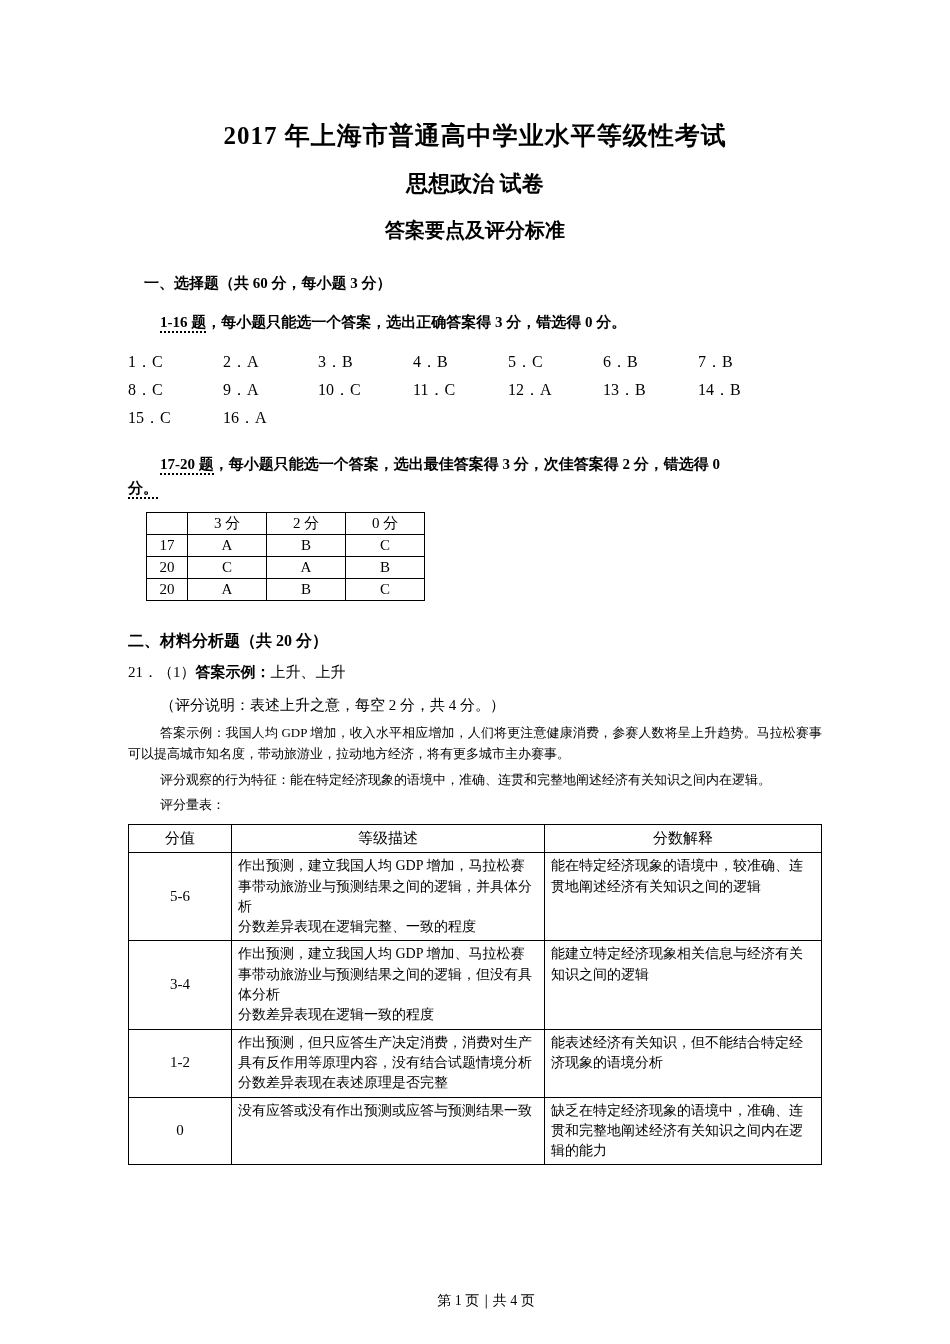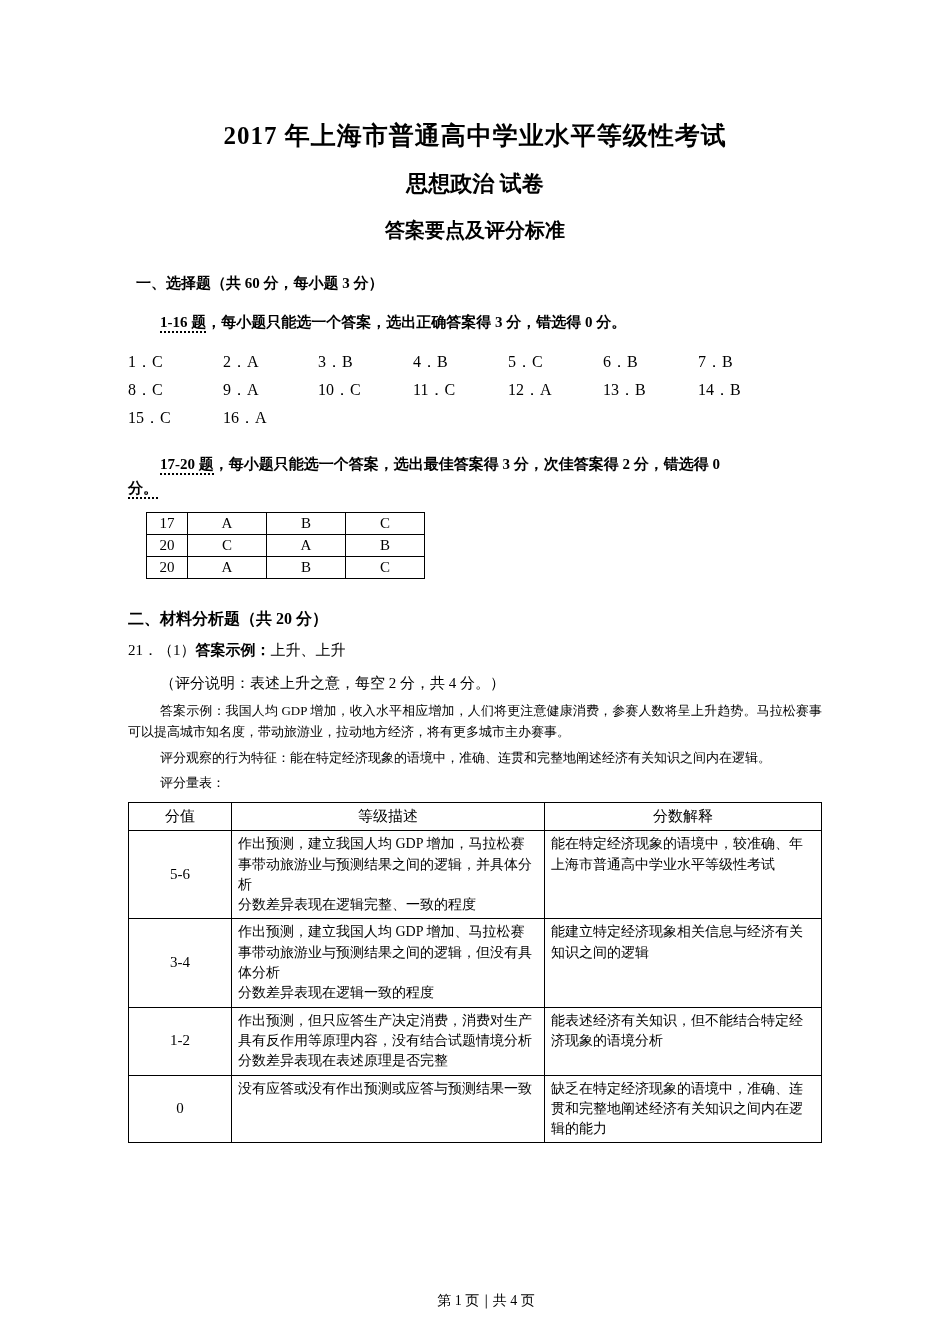--- a/index.html
+++ b/index.html
@@ -39,21 +39,21 @@
   }
   .title3 {
     font-size: 20px;
     font-weight: bold;
     margin: 16px 0 0 0;
     line-height: 1.4;
   }
   .section-head {
     font-size: 15px;
     font-weight: bold;
-    margin: 28px 0 0 8px;
+    margin: 28px 0 0 16px;
     line-height: 1.5;
   }
   .para-ind {
     font-size: 15px;
     margin: 16px 0 0 0;
     line-height: 1.6;
     text-indent: 32px;
     font-weight: bold;
   }
   .dotted-under {
@@ -200,20 +200,26 @@
 
   <div class="note2">
     <span class="dotted-under">17-20 题</span><span>，每小题只能选一个答案，选出最佳答案得 3 分，次佳答案得 2 分，错选得 0</span>
   </div>
   <div class="note2-cont">
     <span class="dotted-under">分。</span>
   </div>
 
   <table class="best-table">
     <tbody>
+        <tr>
+      <td class="idx"></td>
+      <td>3 分</td>
+      <td>2 分</td>
+      <td>0 分</td>
+    </tr>
     <tr>
       <td class="idx">17</td>
       <td>A</td>
       <td>B</td>
       <td>C</td>
     </tr>
     <tr>
       <td class="idx">20</td>
       <td>C</td>
       <td>A</td>
@@ -251,21 +257,21 @@
     <tbody>
         <tr>
       <th>分值</th>
       <th>等级描述</th>
       <th>分数解释</th>
     </tr>
     <tr>
       <td class="score">5-6</td>
       <td class="desc" style="white-space: pre-line;">作出预测，建立我国人均 GDP 增加，马拉松赛事带动旅游业与预测结果之间的逻辑，并具体分析
 分数差异表现在逻辑完整、一致的程度</td>
-      <td>能在特定经济现象的语境中，较准确、年上海市普通高中学业水平等级性考试</td>
+      <td>能在特定经济现象的语境中，较准确、连贯地阐述经济有关知识之间的逻辑</td>
     </tr>
     <tr>
       <td class="score">3-4</td>
       <td class="desc" style="white-space: pre-line;">作出预测，建立我国人均 GDP 增加、马拉松赛事带动旅游业与预测结果之间的逻辑，但没有具体分析
 分数差异表现在逻辑一致的程度</td>
       <td>能建立特定经济现象相关信息与经济有关知识之间的逻辑</td>
     </tr>
     <tr>
       <td class="score">1-2</td>
       <td class="desc" style="white-space: pre-line;">作出预测，但只应答生产决定消费，消费对生产具有反作用等原理内容，没有结合试题情境分析

